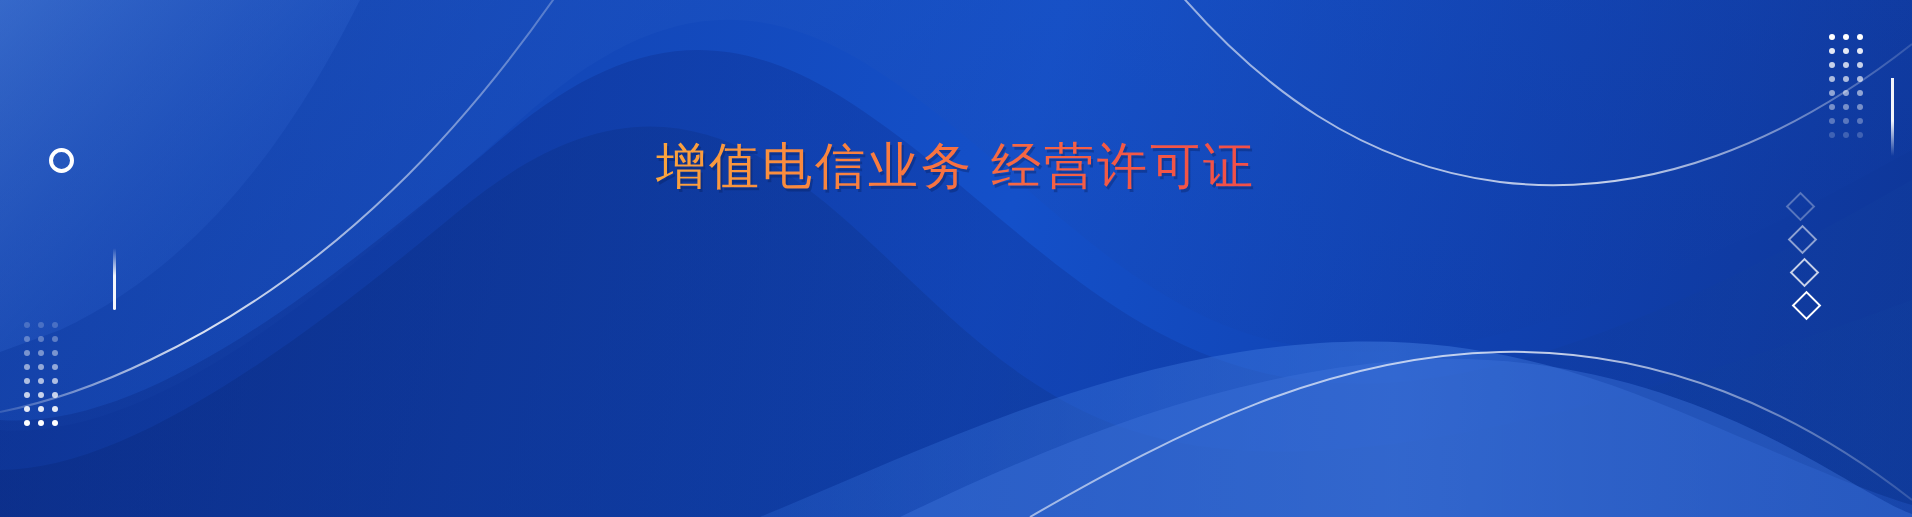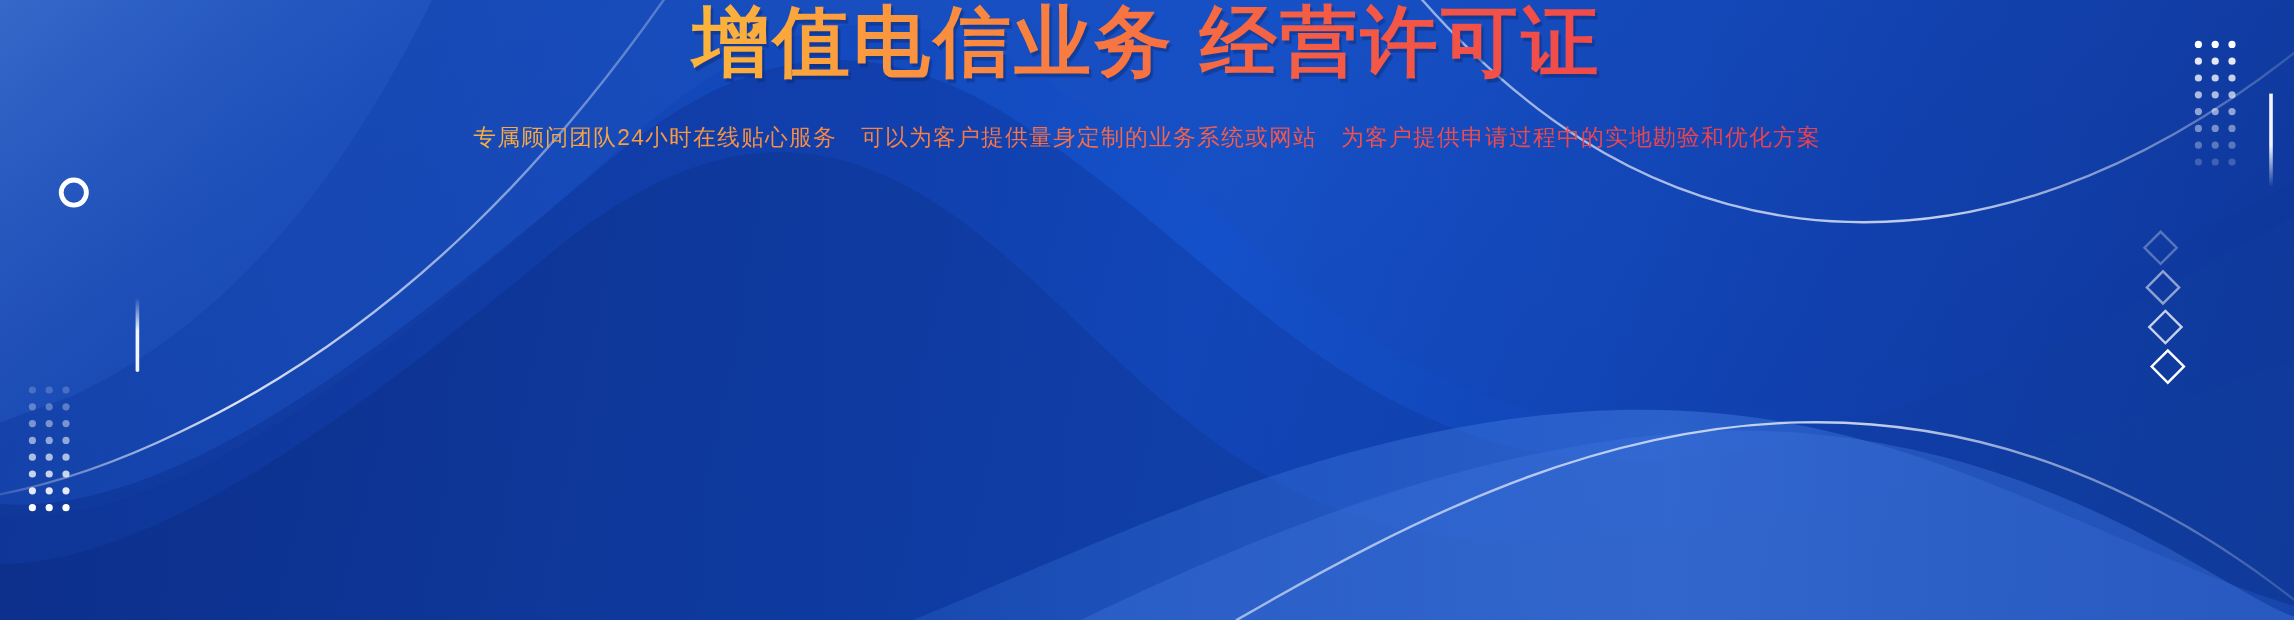--- a/index.html
+++ b/index.html
@@ -75,22 +75,23 @@
     background: linear-gradient(180deg, rgba(255,255,255,0.95) 0%, rgba(255,255,255,0.95) 55%, rgba(255,255,255,0) 100%); }
 
   
   #content {
     position: absolute;
     left: 0; right: 0; top: 0;
     text-align: center;
   }
   #main-title {
     margin: 0;
-    font-size: 64px;
-    font-weight: 700;
+    padding-top: 138px;
+    font-size: 50px;
+    font-weight: 400;
     letter-spacing: 3px;
     line-height: 1.12;
     white-space: pre;
     background-image: linear-gradient(96deg,
         #ffe14f 0%,
         #ffd23f 14%,
         #fcb63c 30%,
         #f9803f 45%,
         #f45a45 58%,
         #f0474a 72%,
@@ -254,16 +255,15 @@
 
   <div id="diamonds">
     <div class="dia" style="opacity: 0.3; margin-left: 0px;"></div>
     <div class="dia" style="opacity: 0.53; margin-left: 2px;"></div>
     <div class="dia" style="opacity: 0.77; margin-left: 4px;"></div>
     <div class="dia" style="opacity: 1; margin-left: 6px;"></div>
   </div>
 
   <div id="content">
     <h1 id="main-title">增值电信业务 经营许可证</h1>
-    <p id="subtitle">专属顾问团队24小时在线贴心服务　可以为客户提供量身定制的业务系统或网站　为客户提供申请过程中的实地勘验和优化方案</p>
   </div>
 
 </div>
 
 </body></html>

